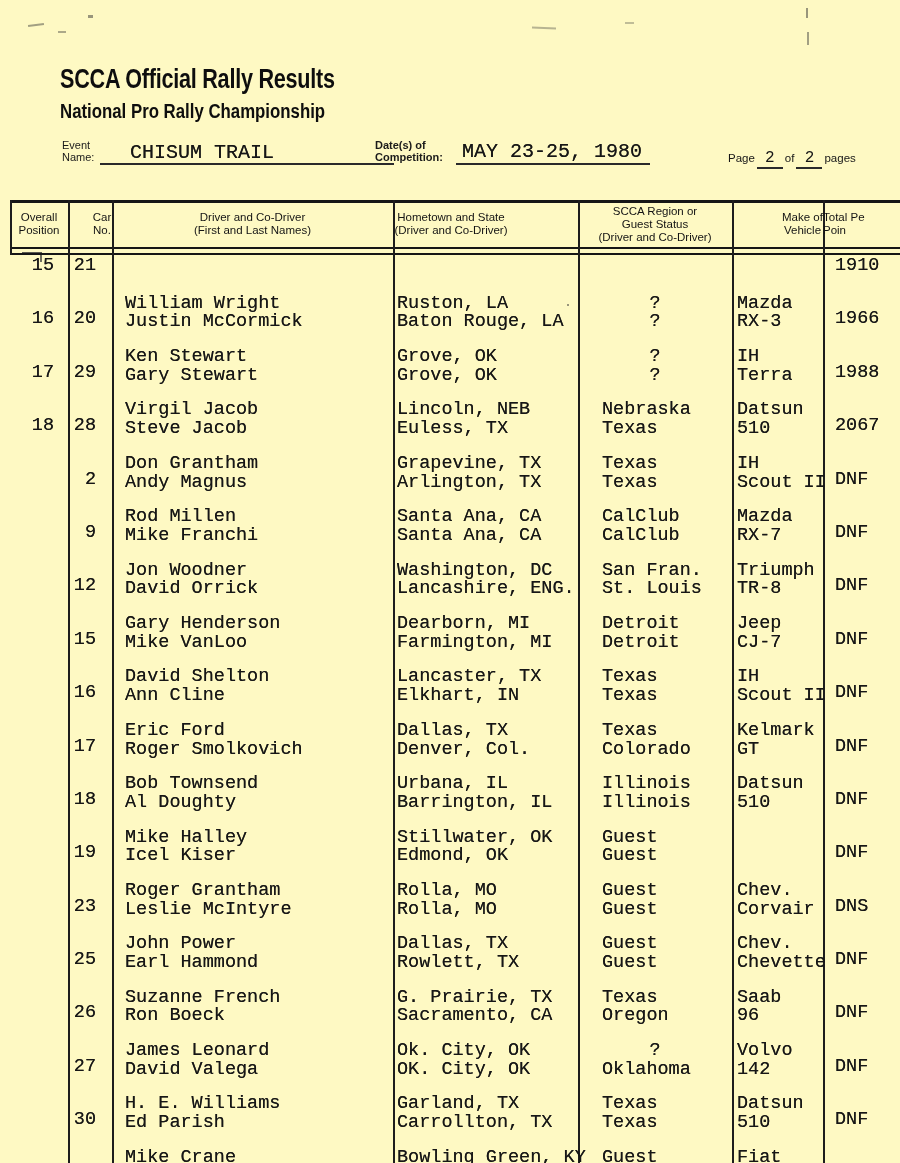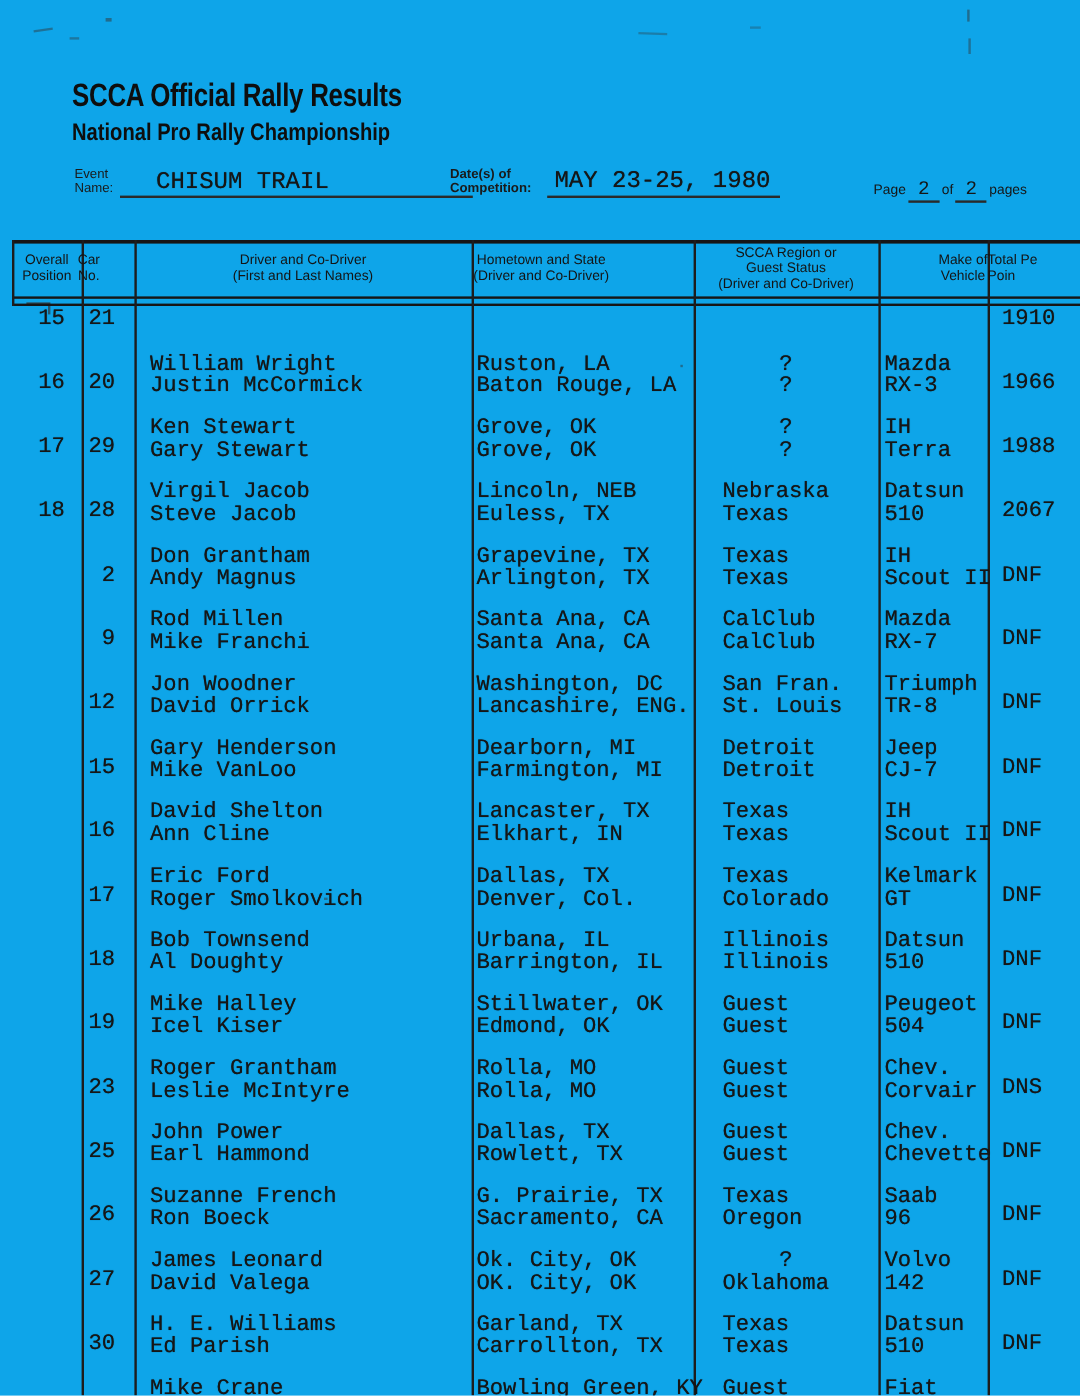--- a/index.html
+++ b/index.html
@@ -1,18 +1,18 @@
 <!DOCTYPE html>
 <html><head>
 <meta charset="utf-8">
 <style>
   html,body{margin:0;padding:0;}
   #page{
     position:relative; width:900px; height:1163px; overflow:hidden;
-    background:#0ea5e9; color:#161616;
+    background:#fef9c3; color:#161616;
     font-family:"Liberation Sans","DejaVu Sans",sans-serif;
   }
   .mono{ font-family:"Liberation Mono","DejaVu Sans Mono",monospace; white-space:pre;
          text-shadow:0 0 .6px rgba(10,10,10,.75); }
   
   .title{
     position:absolute; left:60px; top:64px; font-size:27px; font-weight:bold;
     letter-spacing:-.3px; transform:scaleX(.8); transform-origin:left top;
     color:#0e0e0e;
   }
@@ -96,21 +96,21 @@
   <div class="vline" style="left:112px;"></div>
   <div class="vline" style="left:393px;"></div>
   <div class="vline" style="left:578px;"></div>
   <div class="vline" style="left:732px;"></div>
   <div class="vline" style="left:823px;"></div>
 
   <div class="hcell" style="left:10px;width:58px;top:211px;">
     <span class="l">Overall</span>
       <span class="l">Position</span>
   </div>
-  <div class="hcell" style="left:52px;width:44px;top:211px;">
+  <div class="hcell" style="left:80px;width:44px;top:211px;">
     <span class="l">Car</span>
       <span class="l">No.</span>
   </div>
   <div class="hcell" style="left:112px;width:281px;top:211px;">
     <span class="l">Driver and Co-Driver</span>
       <span class="l">(First and Last Names)</span>
   </div>
   <div class="hcell" style="left:374px;width:154px;top:211px;">
     <span class="l">Hometown and State</span>
       <span class="l">(Driver and Co-Driver)</span>
@@ -315,23 +315,20 @@
       <div class="cell mono c-car"><span>18</span></div>
       <div class="cell mono c-driver">
         <span class="l">Mike Halley</span><span class="l">Icel Kiser</span>
       </div>
       <div class="cell mono c-home">
         <span class="l">Stillwater, OK</span><span class="l">Edmond, OK</span>
       </div>
       <div class="cell mono c-region">
         <span class="l">Guest</span><span class="l">Guest</span>
       </div>
-      <div class="cell mono c-make">
-        <span class="l">Peugeot</span><span class="l">504</span>
-      </div>
       <div class="cell mono c-pts"><span>DNF</span></div>
     </div>
 
     <div class="row">
       <div class="cell mono c-pos"><span></span></div>
       <div class="cell mono c-car"><span>19</span></div>
       <div class="cell mono c-driver">
         <span class="l">Roger Grantham</span><span class="l">Leslie McIntyre</span>
       </div>
       <div class="cell mono c-home">

